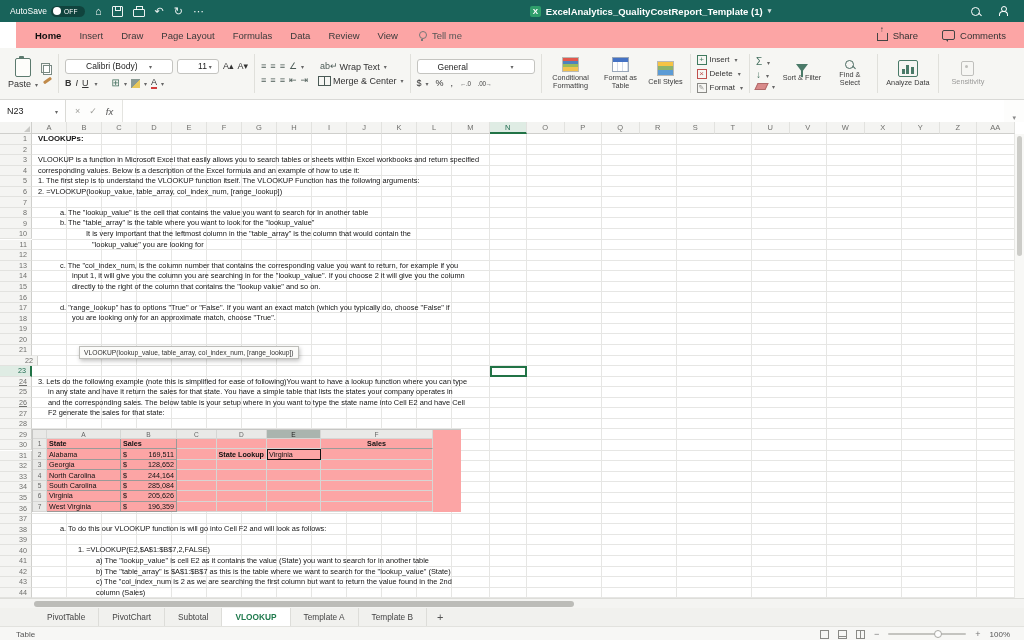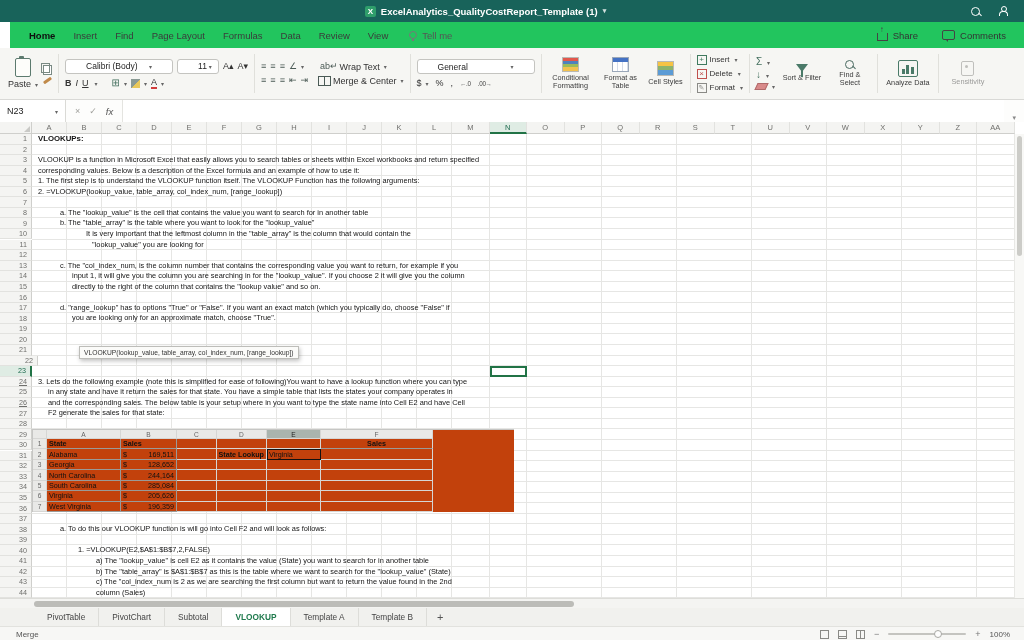--- a/index.html
+++ b/index.html
@@ -20,21 +20,21 @@
   .xlic{width:11px;height:11px;background:#2f9e6b;border-radius:2px;color:#fff;font-size:8px;font-weight:bold;display:flex;align-items:center;justify-content:center}
   .tb-caret{font-size:7px;color:rgba(255,255,255,.8)}
   .tb-right{display:flex;gap:18px;padding-right:16px;align-items:center}
   .mag{width:7px;height:7px;border:1.4px solid #fff;border-radius:50%;position:relative;display:inline-block}
   .mag::after{content:"";position:absolute;width:4px;height:1.4px;background:#fff;transform:rotate(45deg);right:-3px;bottom:-1px}
   .mag.dark{border-color:#4a6a61}.mag.dark::after{background:#4a6a61}
   .ic-person{width:10px;height:10px;position:relative;display:inline-block}
   .ic-person::before{content:"";position:absolute;top:0;left:3px;width:4px;height:4px;border:1px solid #fff;border-radius:50%}
   .ic-person::after{content:"";position:absolute;bottom:0;left:1px;width:7px;height:4px;border:1px solid #fff;border-bottom:none;border-radius:4px 4px 0 0}
   
-  .tabsrow{position:absolute;top:22px;left:10px;right:0;height:26px;background:#22c55e;display:flex;align-items:center;padding-left:10px}
+  .tabsrow{position:absolute;top:22px;left:16px;right:0;height:26px;background:#fca5a5;display:flex;align-items:center;padding-left:10px}
   .rtab{font-size:9.5px;color:#3b3b3b;margin:0 9px;white-space:nowrap}
   .rtab.active{font-weight:bold;color:#0f0f0f}
   .tellme{display:flex;align-items:center;gap:5px;color:#555;font-size:9.5px;margin-left:12px}
   .ic-bulb{width:6px;height:6px;border:1px solid #777;border-radius:50%;position:relative;display:inline-block}
   .ic-bulb::after{content:"";position:absolute;left:1.5px;bottom:-3px;width:2px;height:2px;background:#777}
   .tabs-right{margin-left:auto;display:flex;gap:24px;padding-right:18px;font-size:9.5px;color:#333;align-items:center}
   .tr-item{display:flex;align-items:center;gap:5px}
   .ic-share{width:9px;height:7px;border:1px solid #444;border-top:none;position:relative;margin-top:4px;display:inline-block}
   .ic-share::after{content:"↑";position:absolute;top:-8px;left:2px;font-size:8px;color:#444}
   .ic-cmt{width:11px;height:8px;border:1px solid #444;border-radius:2px;position:relative;display:inline-block}
@@ -101,21 +101,21 @@
   .rowh{position:absolute;left:0;width:32px;font-size:7.2px;color:#6f6f6c;display:flex;align-items:center;justify-content:flex-end;padding-right:4px;background:#f4f4f2;border-right:1px solid #cfcfcc;border-bottom:1px solid #e2e2df;box-sizing:border-box}
   .rowh.selh{background:#dfece4;color:#1e6b4f;border-right:2px solid #217346}
   .gl{position:absolute;top:12px;height:464px;pointer-events:none}
   .gl1{left:32px;width:420px;background:repeating-linear-gradient(to right,rgba(0,0,0,0) 0 34px,#e6e6e4 34px 35px),repeating-linear-gradient(to bottom,rgba(0,0,0,0) 0 9.55px,#e6e6e4 9.55px 10.55px)}
   .gl2{left:452px;width:562px;background:repeating-linear-gradient(to right,rgba(0,0,0,0) 0 36.5px,#e6e6e4 36.5px 37.5px),repeating-linear-gradient(to bottom,rgba(0,0,0,0) 0 9.55px,#e6e6e4 9.55px 10.55px)}
   .selbox{position:absolute;border:2px solid #217346;box-sizing:border-box;background:transparent}
   .cline{position:absolute;font-size:7.4px;color:#141414;white-space:nowrap;line-height:10.55px;height:10.55px}
   .cline.bold{font-weight:bold;font-size:7.8px}
   .fpop-input{position:absolute;left:70px;top:211px;width:238px;height:13px;background:#fff;border:1px solid #9a9a9a;box-shadow:0 1px 4px rgba(0,0,0,.25);font-size:7.5px;font-weight:bold;color:#1a1a1a;display:flex;align-items:center;padding:0 3px;box-sizing:border-box}
   .fpop-tip{position:absolute;left:79px;top:224px;height:11px;background:#fbfbf9;border:1px solid #bdbdb9;box-shadow:1px 2px 4px rgba(0,0,0,.25);font-size:6.7px;color:#333;display:flex;align-items:center;padding:0 4px;white-space:nowrap}
-  .mtable{position:absolute;left:32px;top:307px;width:482px;font-size:7.2px;color:#111;border-top:1px solid #c6c6c4;border-left:1px solid #c6c6c4;background:#c2410c;box-sizing:border-box}
+  .mtable{position:absolute;left:32px;top:307px;width:429px;font-size:7.2px;color:#111;border-top:1px solid #c6c6c4;border-left:1px solid #c6c6c4;background:#fca5a5;box-sizing:border-box}
   .mtr{display:flex}
   .mtc{box-sizing:border-box;display:flex;align-items:center;padding:0 2px;border-right:1px solid #d6d6d4;border-bottom:1px solid #d6d6d4;overflow:visible;white-space:nowrap}
   .mtc.hd{background:#e9e9e7;justify-content:center;color:#666;font-size:6.6px;padding:0}
   .mtc.hd.selcol{background:#aab4ae;color:#222}
   .mtc.gut{background:#e9e9e7;justify-content:center;color:#666;font-size:6.6px;padding:0}
   .mtc.dk{border-right:1px solid #9a9a98;border-bottom:1px solid #9a9a98}
   .mtc.money{justify-content:space-between}
   .mtc.ctr{justify-content:center}
   .mtc.rt{justify-content:flex-end}
   .mtc.selcell{outline:1.5px solid #111;outline-offset:-1px}
@@ -137,36 +137,51 @@
   .ztrack{width:78px;height:2px;background:#c4c4c0;border-radius:1px;position:relative}
   .zknob{position:absolute;left:58%;top:-3.5px;width:8px;height:8px;border-radius:50%;background:#fdfdfd;border:1px solid #a8a8a4;box-sizing:border-box}
   .zpm{color:#777;font-size:9px}
 </style>
 </head>
 <body>
 
 <div class="app">
 
   <div class="titlebar">
+    <div class="tb-left">
+      <span class="autosave">
+        <span>AutoSave</span>
+        <span class="toggle">
+          <span class="knob"></span>
+          <span class="offlbl">OFF</span>
+        </span>
+      </span>
+      <span class="tb-ic">⌂</span>
+      <span class="ic-save"></span>
+      <span class="ic-print"></span>
+      <span class="tb-ic">↶</span>
+      <span class="tb-ic">↻</span>
+      <span class="tb-ic">⋯</span>
+    </div>
     <div class="tb-center">
       <span class="xlic">X</span>
       <span>ExcelAnalytics_QualityCostReport_Template (1)</span>
       <span class="tb-caret">▾</span>
     </div>
     <div class="tb-right">
       <span class="mag"></span>
       <span class="ic-person"></span>
     </div>
   </div>
 
   <div class="tabsrow">
     <div id="ribbon-tabs" style="display:flex;align-items:center">
         <span class="rtab active">Home</span>
         <span class="rtab">Insert</span>
-        <span class="rtab">Find</span>
+        <span class="rtab">Draw</span>
         <span class="rtab">Page Layout</span>
         <span class="rtab">Formulas</span>
         <span class="rtab">Data</span>
         <span class="rtab">Review</span>
         <span class="rtab">View</span>
       </div>
     <span class="tellme">
       <span class="ic-bulb"></span>
       <span>Tell me</span>
     </span>
@@ -591,21 +606,21 @@
         <span class="stab">PivotChart</span>
         <span class="stab">Subtotal</span>
         <span class="stab active">VLOOKUP</span>
         <span class="stab">Template A</span>
         <span class="stab">Template B</span>
       </div>
     <span class="addtab">+</span>
   </div>
 
   <div class="statusbar">
-    <span class="ready">Merge</span>
+    <span class="ready">Table</span>
     <div class="sb-right">
       <span class="vic"></span>
       <span class="vic v2"></span>
       <span class="vic v3"></span>
       <span class="zpm">−</span>
       <span class="ztrack">
           <span class="zknob"></span>
         </span>
       <span class="zpm">+</span>
       <span>100%</span>

